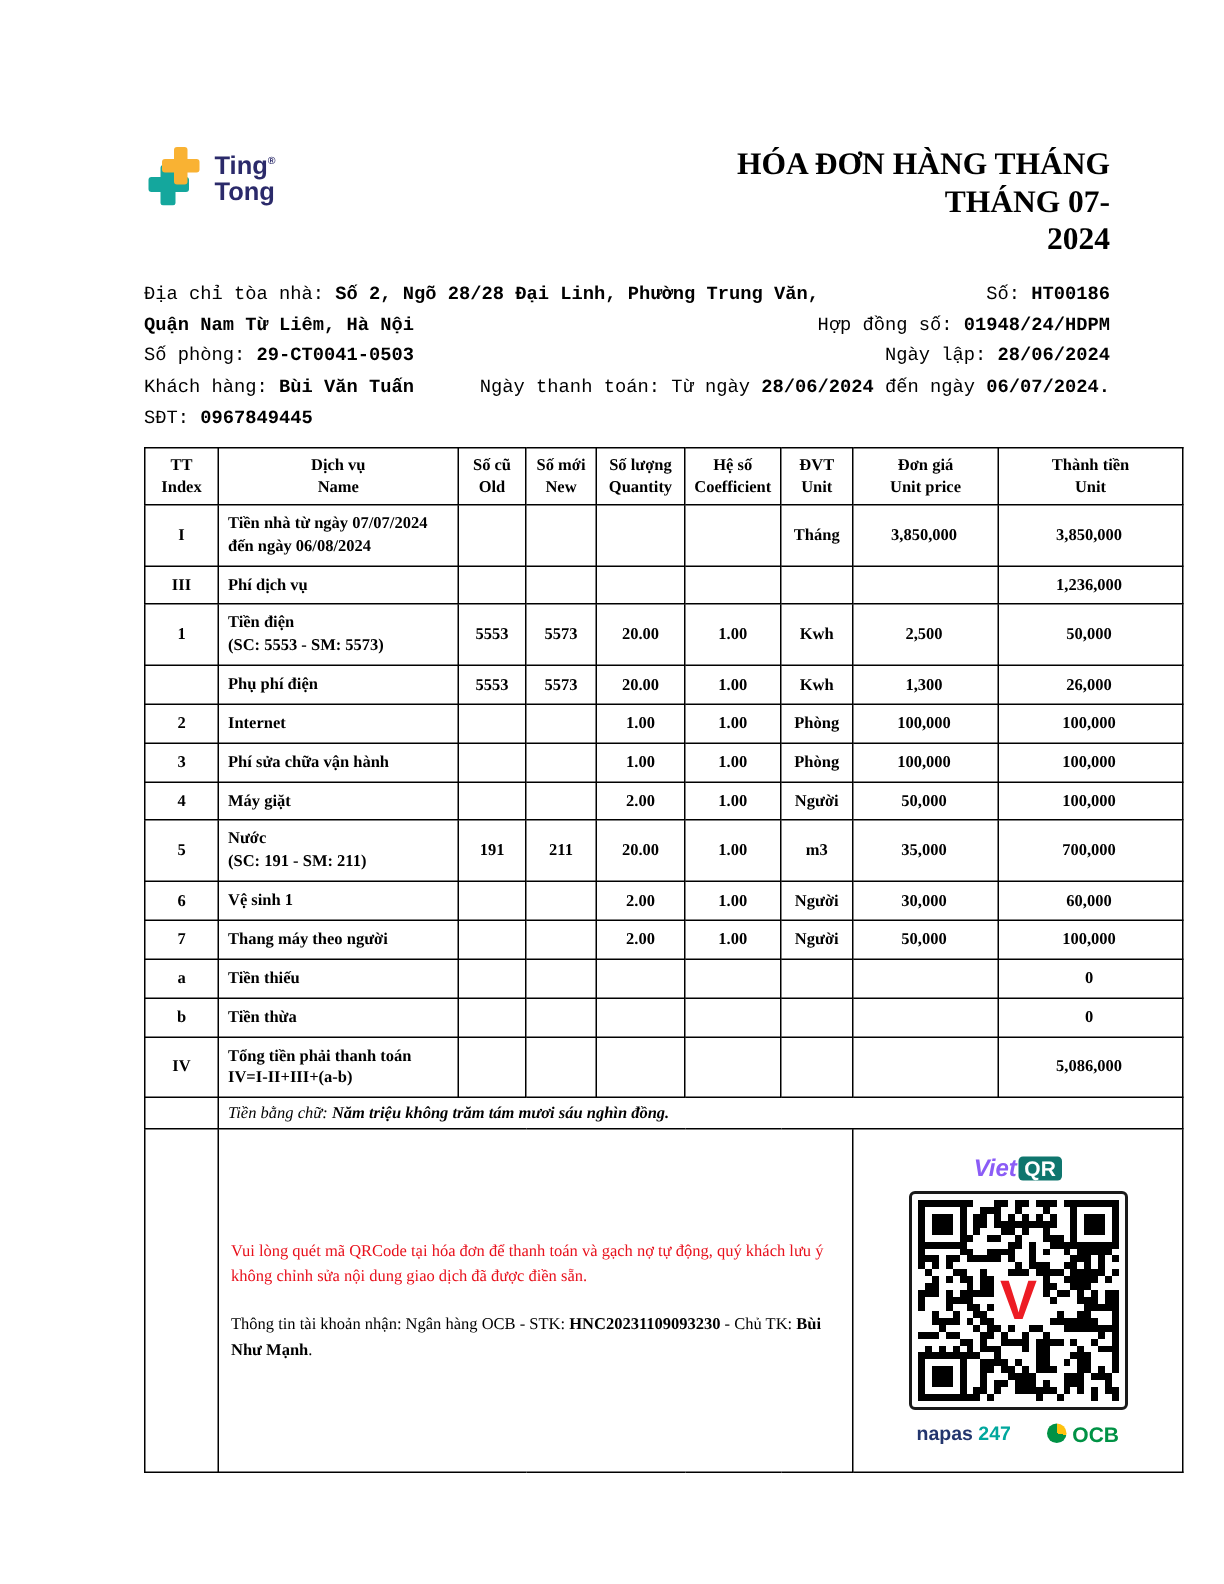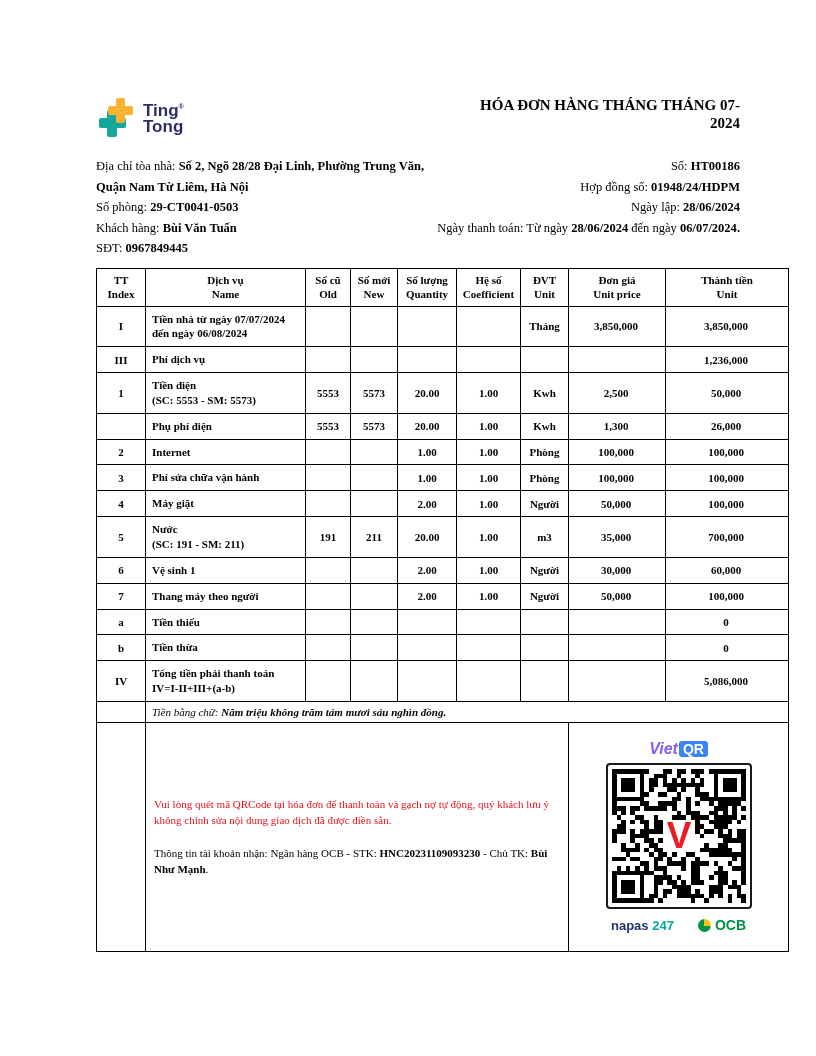--- a/index.html
+++ b/index.html
@@ -6,24 +6,24 @@
   .page{width:816px;height:1056px;background:#fff;position:relative;overflow:hidden;
         font-family:"Liberation Serif","DejaVu Serif",serif;color:#000;}
   .content{position:absolute;left:96px;top:97px;width:692px;}
 
   
   .hdr{display:flex;justify-content:space-between;align-items:flex-start;min-height:44px;}
   .brand{display:flex;align-items:center;gap:7px;}
   .brand-text{font-family:"Liberation Sans","DejaVu Sans",sans-serif;font-weight:bold;
               color:#2b2a6a;font-size:17px;line-height:0.95;}
   .brand-text .reg{font-size:7px;vertical-align:super;}
-  .title{width:312px;text-align:right;font-weight:bold;font-size:15px;line-height:1.18;margin-right:48px;}
+  .title{width:312px;text-align:right;font-weight:bold;font-size:21px;line-height:1.18;margin-right:48px;}
 
   
-  .info{margin-top:15px;width:644px;font-size:12.5px;}
+  .info{margin-top:15px;width:644px;font-size:12.5px;font-family:Liberation Mono, monospace;}
   .irow{display:flex;justify-content:space-between;line-height:20.6px;}
   .ileft{text-align:left;}
   .iright{text-align:right;}
 
   
   table.inv{border-collapse:collapse;table-layout:fixed;width:692px;margin-top:9px;padding-left:46px;}
   .inv th,.inv td{border:1px solid #000;vertical-align:middle;}
   .inv th{font-size:11px;font-weight:bold;padding:4px 2px;text-align:center;line-height:1.3;}
   .inv td{font-size:11px;font-weight:bold;padding:5px 4px;}
   .c-name{text-align:left;padding-left:6px !important;white-space:pre-line;line-height:1.35;}
@@ -32,21 +32,21 @@
   .words-cell{font-weight:normal !important;font-style:italic;font-size:11.5px;text-align:left;padding:4px 6px !important;}
   .words-cell b{font-style:italic;}
   .pay-text{font-weight:normal !important;font-size:12.5px;text-align:left;vertical-align:middle;
             padding:10px 10px 10px 8px !important;line-height:1.5;}
   .pay-note{color:#e8111c;margin-bottom:16px;}
   .pay-qr{vertical-align:middle;text-align:center;padding:8px 4px !important;height:212px;font-weight:normal !important;}
 
   
   .vietqr{font-family:"Liberation Sans","DejaVu Sans",sans-serif;font-weight:bold;font-size:16px;margin-bottom:5px;}
   .vq-viet{color:#8b5cf6;font-style:italic;}
-  .vq-qr{background:#3b82f6;color:#fff;border-radius:3px;padding:0 4px;font-size:14px;margin-left:1px;}
+  .vq-qr{background:#0f766e;color:#fff;border-radius:3px;padding:0 4px;font-size:14px;margin-left:1px;}
   .qr-frame{display:inline-block;border:2px solid #1a1a1a;border-radius:4px;padding:4px;background:#fff;line-height:0;}
   .qr-logos{margin-top:8px;display:flex;justify-content:center;align-items:center;gap:24px;
             font-family:"Liberation Sans","DejaVu Sans",sans-serif;}
   .napas{font-weight:bold;font-size:13px;color:#23356d;}
   .napas .n247{color:#00a79d;}
   .ocb{display:inline-flex;align-items:center;gap:4px;font-weight:bold;font-size:14px;color:#009245;}
   .ocb-icon{width:13px;height:13px;border-radius:50%;
             background:conic-gradient(#ffc20e 0 28%, #009245 28% 100%);display:inline-block;}
 
   .footnote{margin-top:16px;font-weight:bold;font-size:12.5px;}

